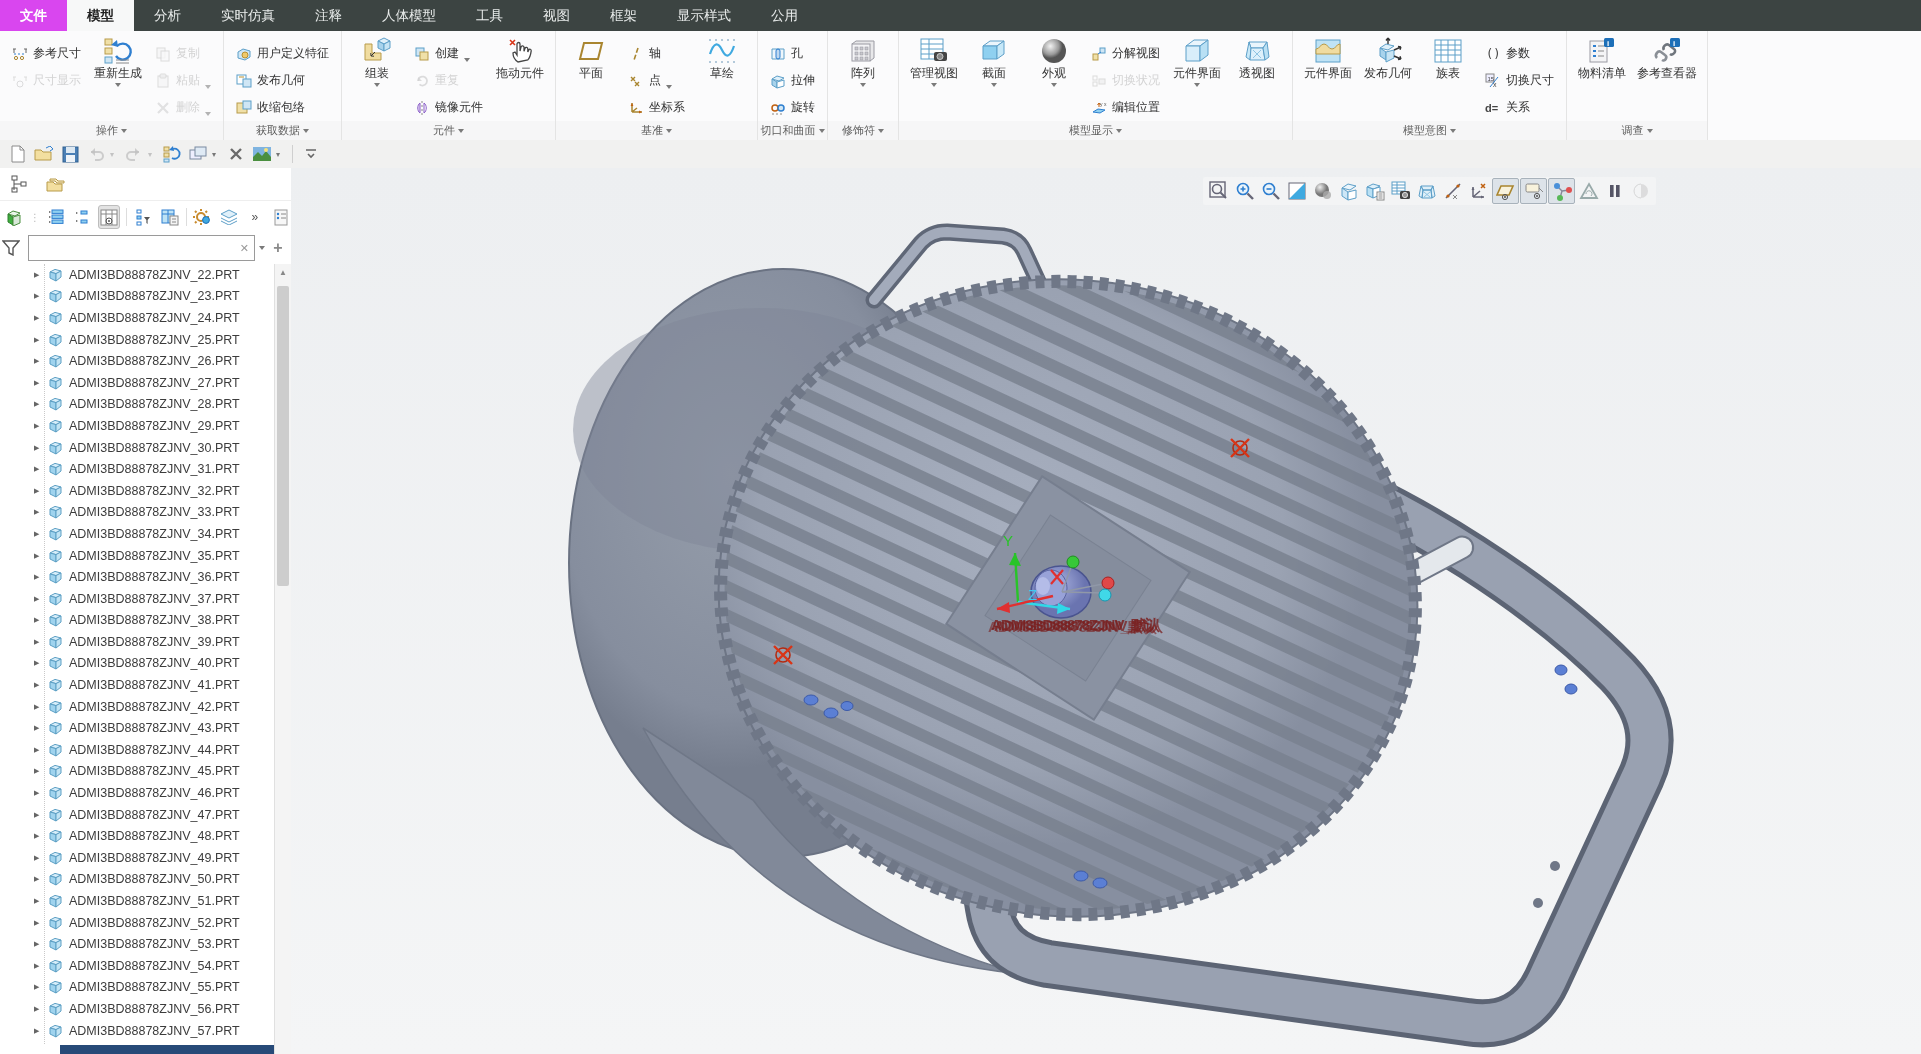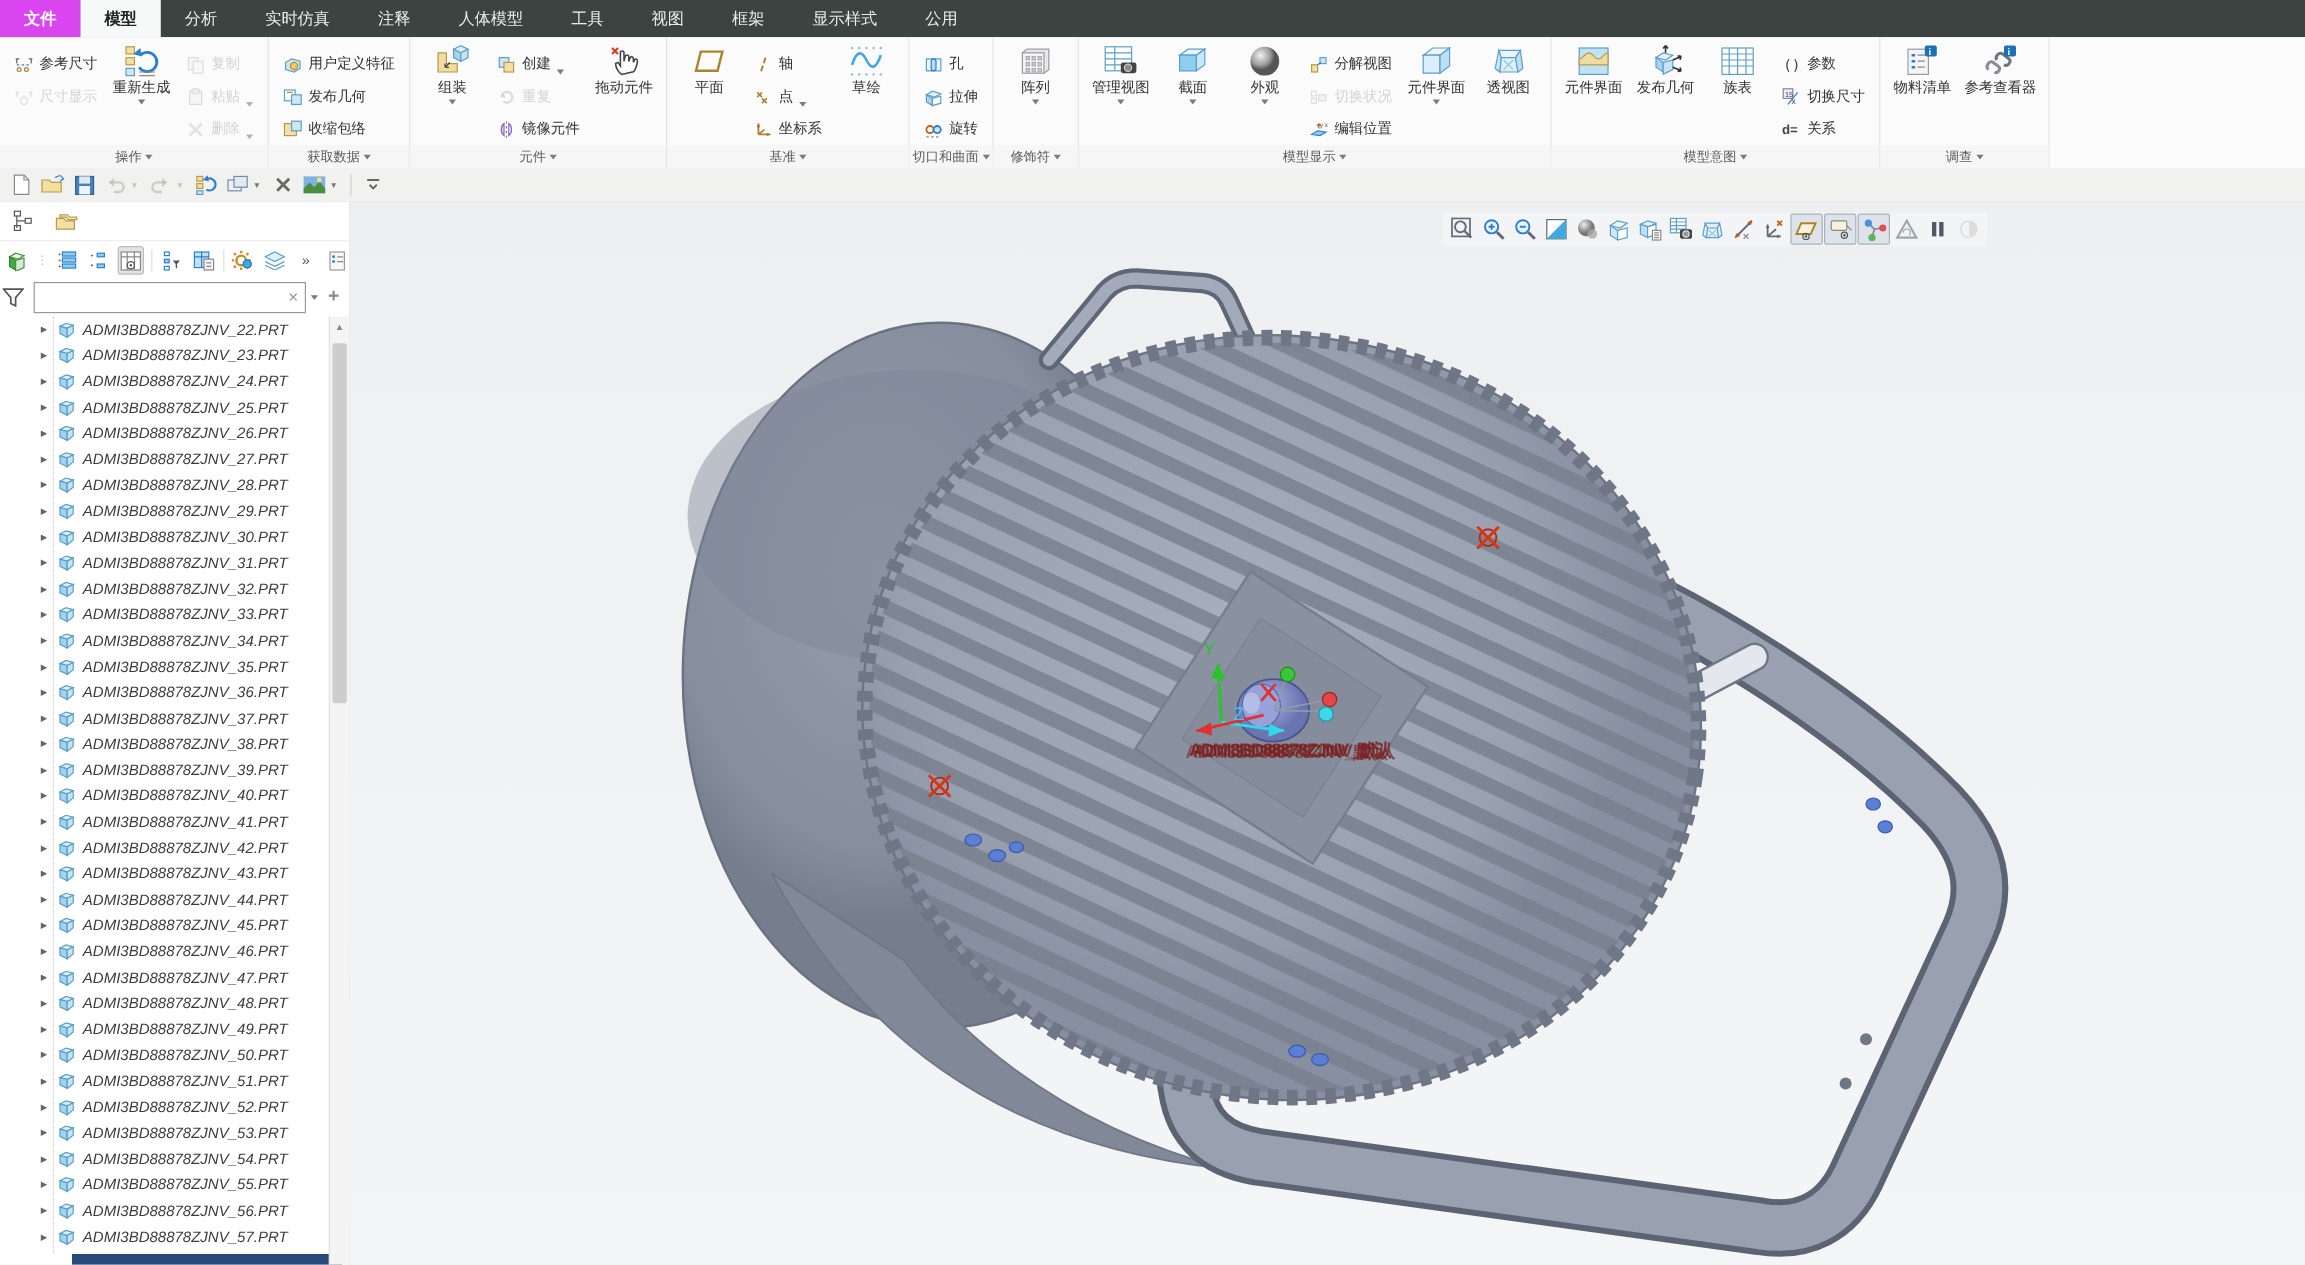--- a/index.html
+++ b/index.html
@@ -36,21 +36,21 @@
   .pticon{width:22px;height:22px;display:flex;align-items:center;justify-content:center;border-radius:3px;}
   .pticon.pressed{background:#e3e3e3;border:1px solid #bdbdbd;}
   .searchrow{height:30px;display:flex;align-items:center;gap:4px;padding:0 4px 0 2px;}
   .funnel{width:22px;text-align:center;}
   .searchbox{flex:1;height:24px;border:1px solid #9a9a9a;background:#fff;display:flex;align-items:center;}
   .searchbox input{flex:1;border:none;outline:none;height:20px;font-size:12px;padding:0 4px;background:transparent;}
   .sclear{color:#999;font-size:11px;padding:0 5px;}
   .splus{color:#8a8a8a;font-size:16px;font-weight:bold;width:18px;text-align:center;}
   .treewrap{position:absolute;left:0;top:96px;bottom:0;right:16px;overflow:hidden;}
   .treeline{position:absolute;left:44px;top:0;bottom:10px;border-left:1px dotted #c9c9c9;}
-  .trow{height:21.6px;display:flex;align-items:center;gap:6px;padding-left:34px;font-size:12.5px;color:#3c3c3c;white-space:nowrap;font-style:italic;}
+  .trow{height:21.6px;display:flex;align-items:center;gap:6px;padding-left:34px;font-size:12.5px;color:#3c3c3c;white-space:nowrap;}
   .texp{font-size:7px;color:#666;width:8px;flex:none;}
   .selstrip{position:absolute;left:60px;bottom:0;width:225px;height:9px;background:#274a78;}
   
   .pscroll{position:absolute;right:0;top:96px;bottom:0;width:16px;background:#f4f4f4;border-left:1px solid #e0e0e0;}
   .pscroll .up{height:16px;display:flex;align-items:center;justify-content:center;font-size:8px;color:#888;}
   .pscroll .thumb{position:absolute;left:2px;right:2px;top:22px;height:300px;background:#cdcdcd;border-radius:2px;}
   
   .viewport{position:absolute;left:291px;top:168px;width:1630px;height:886px;background:linear-gradient(#edeff1,#f4f5f6);}
   .vtoolbar{position:absolute;left:912px;top:9px;height:26px;display:flex;align-items:center;gap:1px;background:rgba(243,244,245,.92);padding:1px 3px;border-radius:2px;}
   .vicon{width:25px;height:24px;display:flex;align-items:center;justify-content:center;border-radius:2px;}

